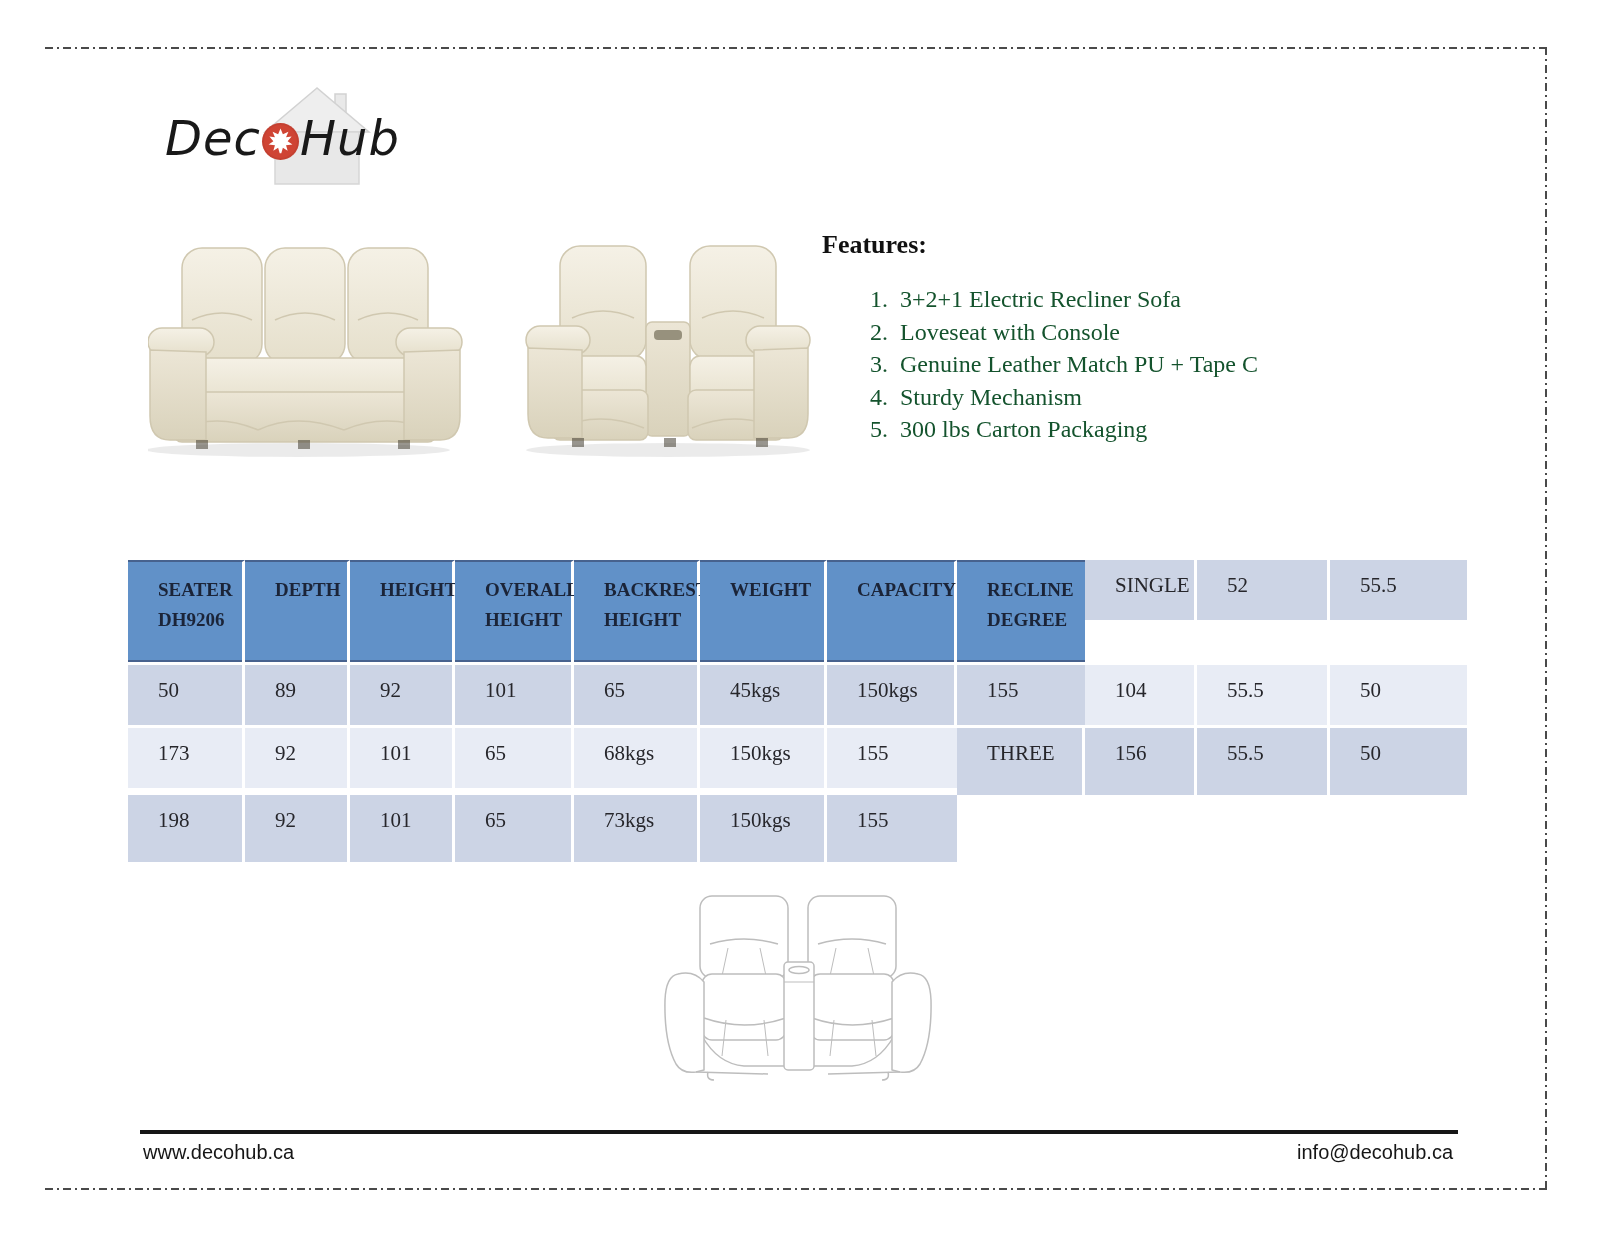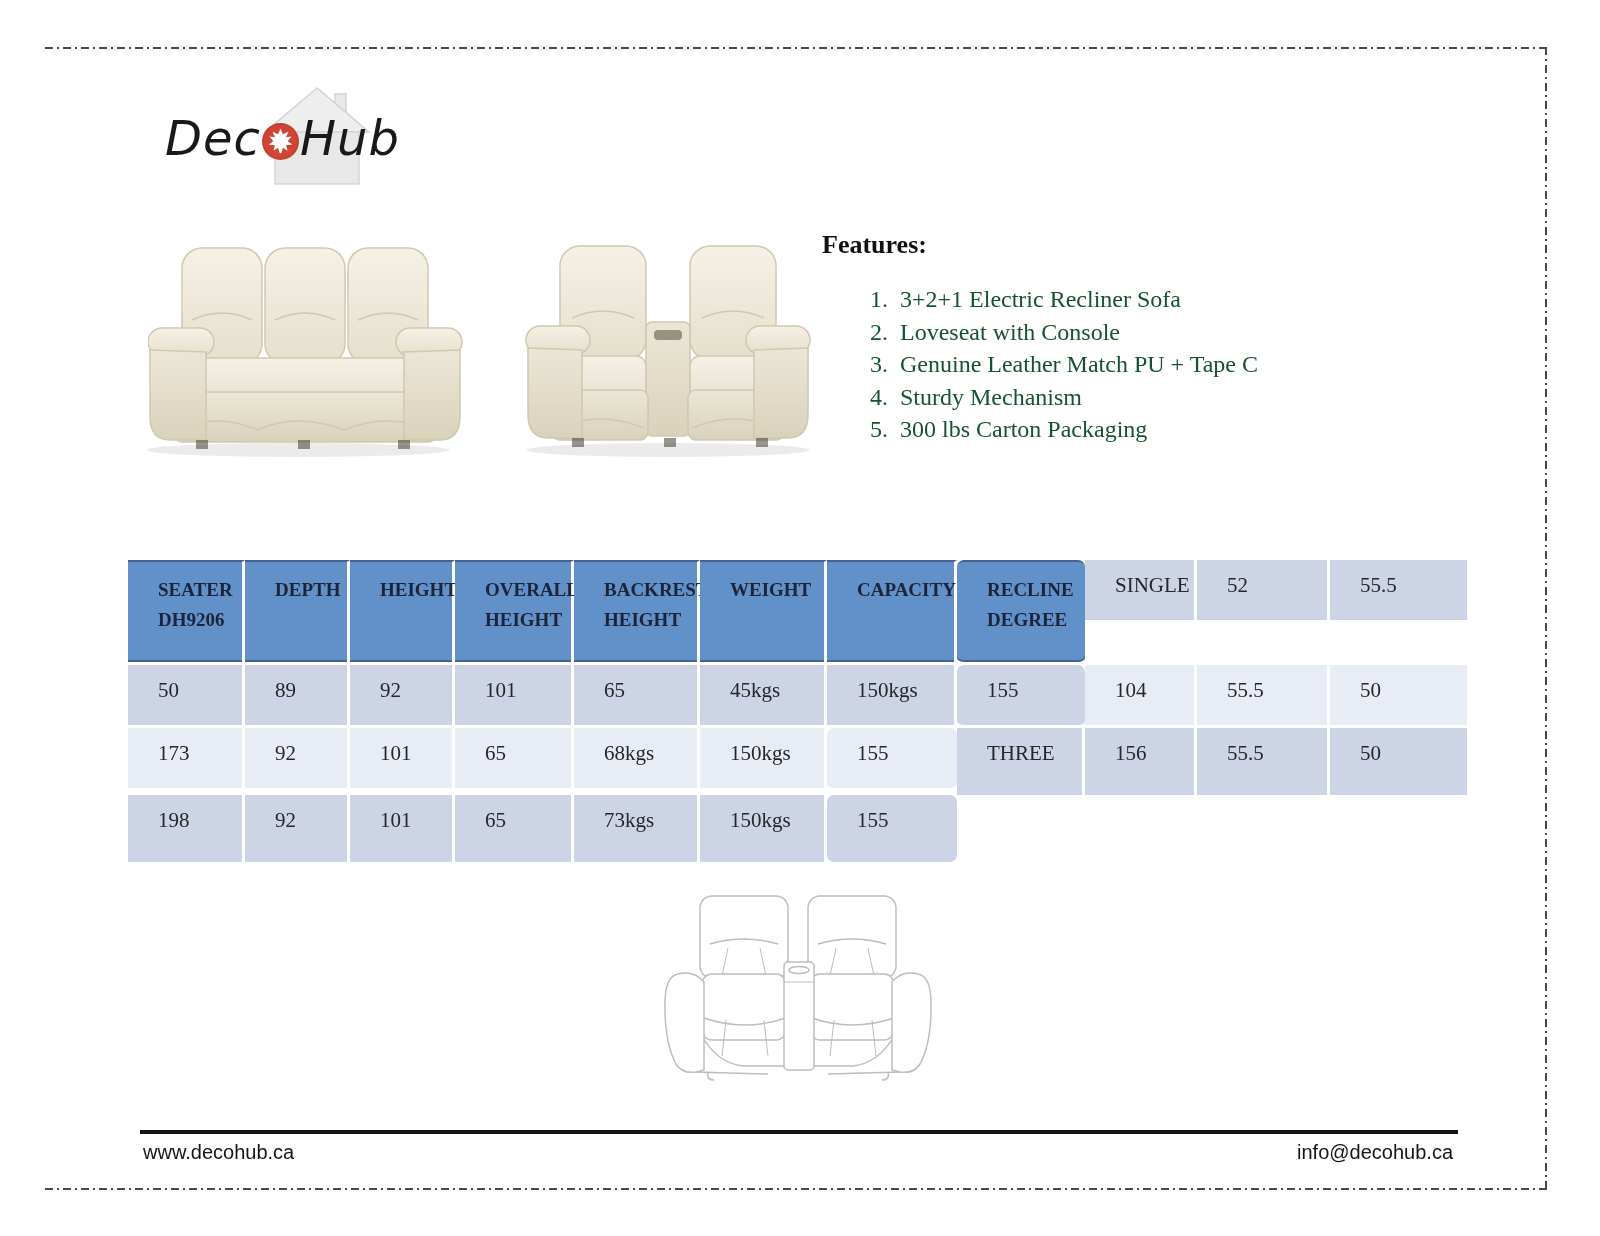--- a/index.html
+++ b/index.html
@@ -46,21 +46,21 @@
   
   .spec-table {
     position:absolute; left:128px; top:560px;
     display:grid;
     grid-template-columns:117px 105px 105px 119px 126px 127px 130px 128px 112px 133px 140px;
   }
   .tcell {
     border-right:3px solid #fff; border-bottom:3px solid #fff;
     padding:13px 6px 0 30px;
   }
-  .tcell.last-col { border-right:none;border-radius:7px; }
+  .tcell.last-col { border-right:none; }
   .th {
     background:var(--header-bg,#6191c8);
     height:105px; color:#1b2438; font-weight:bold; font-size:19px; line-height:30px;
     border-top:2px solid #47628e;
     box-shadow:inset 0 -2px 0 #47628e;
   }
   .td { height:63px; font-size:21px; color:#26262b; }
   .td.rowA { background:var(--row-odd,#ccd4e5); }
   .td.rowB { background:var(--row-even,#e8ecf5); }
   .td.last-row { border-bottom:none; height:67px; }

